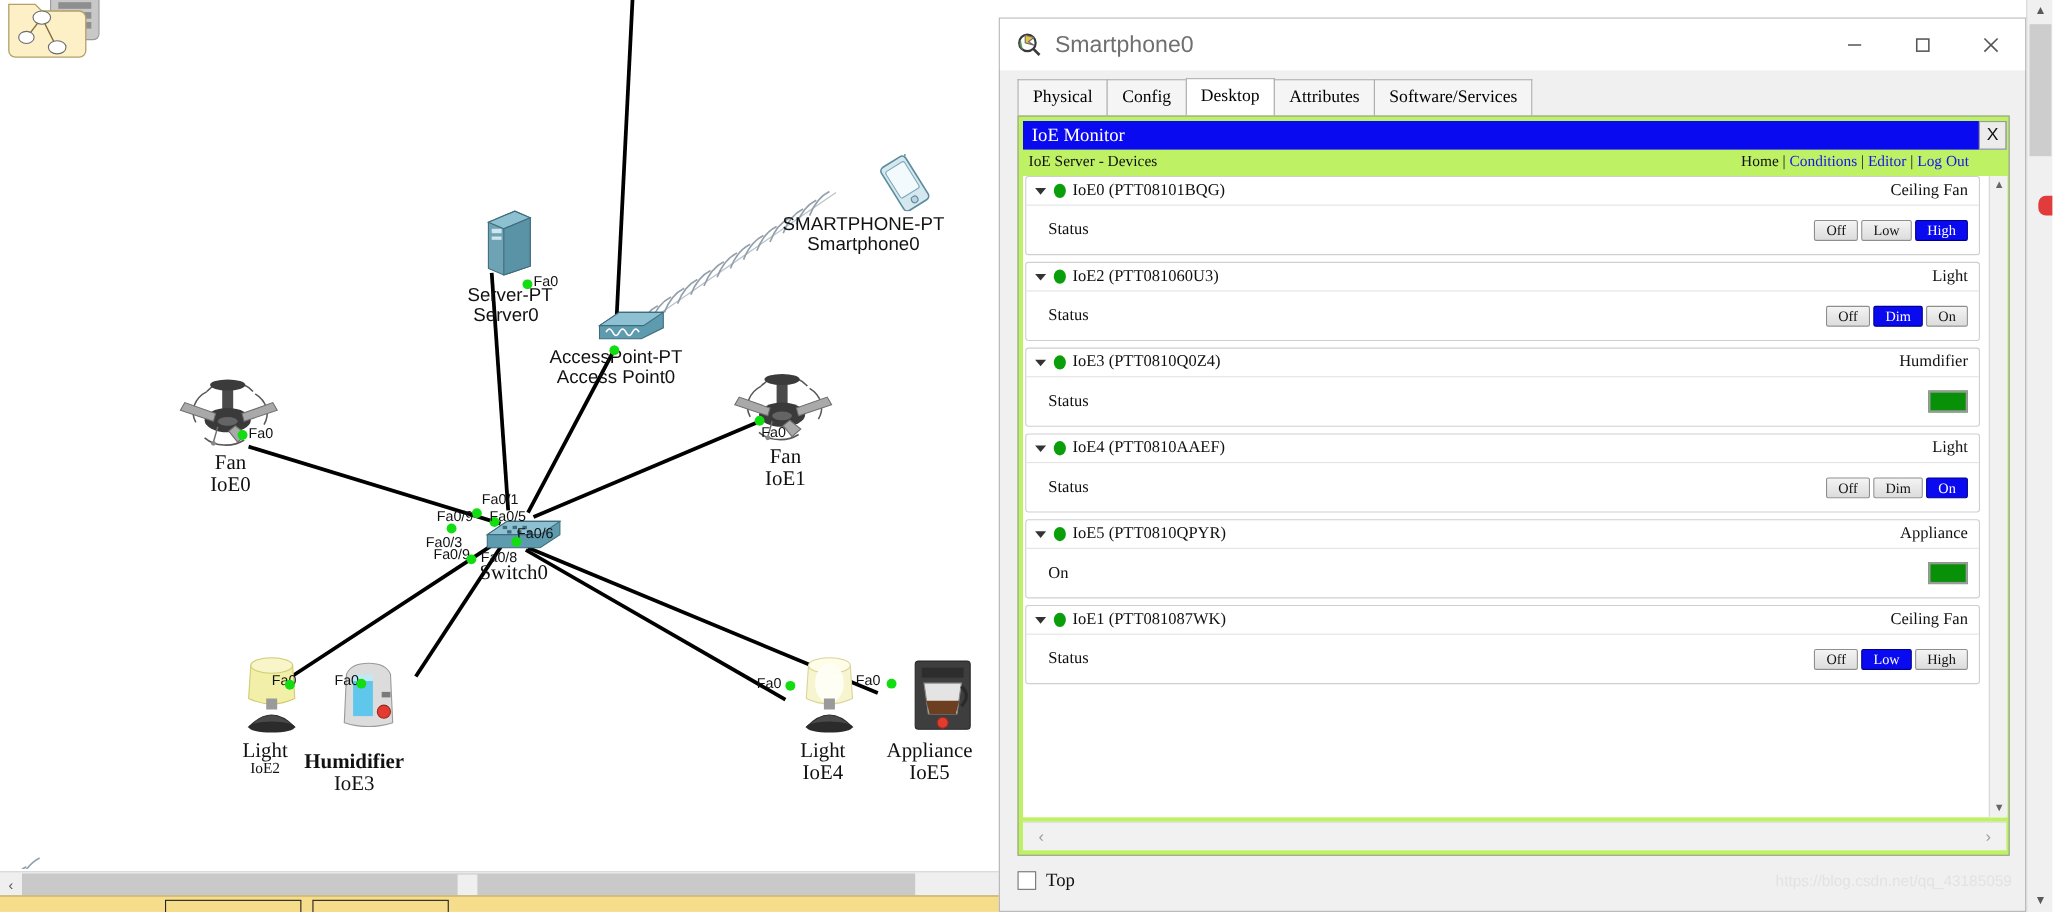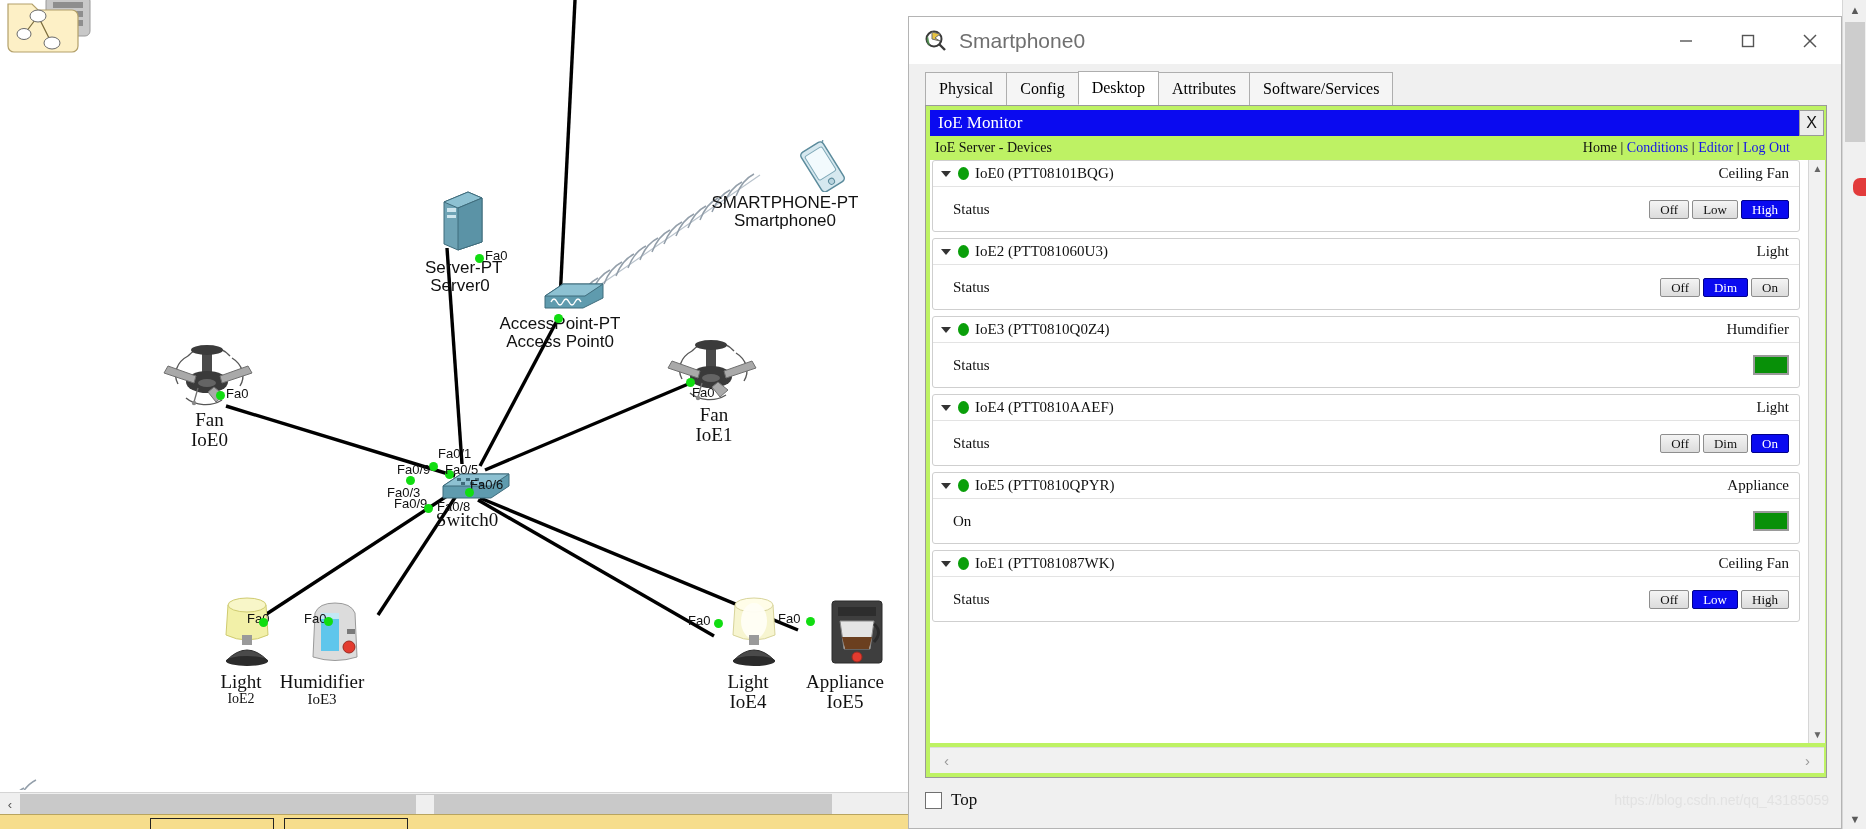--- a/index.html
+++ b/index.html
@@ -455,22 +455,22 @@
     <div class="node" style="left:262px; top:595px; width:120px;">
       <svg width="64" height="72" viewBox="0 0 64 72" style="margin-left:26px;">
         <path d="M12 18 q4 -10 20 -10 q16 0 20 10 l2 44 q-22 7 -44 0 z" fill="#dcdcdc" stroke="#9a9a9a"></path>
         <rect x="18" y="24" width="18" height="32" fill="#49c2ef" opacity="0.85"></rect>
         <rect x="18" y="18" width="18" height="6" fill="#bfe9f8" opacity="0.9"></rect>
         <rect x="44" y="34" width="8" height="5" fill="#7a7a7a"></rect>
         <circle cx="46" cy="52" r="6" fill="#e33b2f" stroke="#9a2a20"></circle>
       </svg>
       <div class="port-label" style="left:42px; top:16px;">Fa0</div>
       <div class="port-dot" style="left:62px; top:22px;"></div>
-      <div class="node-label" style="margin-top:1px; font-size:19px;">Humidifier</div>
-      <div class="node-label" style="font-size:15px;text-align:center;">IoE3</div>
+      <div class="node-label" style="margin-top:11px; font-size:19px;font-weight:bold;">Humidifier</div>
+      <div class="node-label" style="font-size:19px;text-align:center;">IoE3</div>
     </div>
 
     <div class="node" style="left:700px; top:595px; width:96px;">
       <svg width="70" height="72" viewBox="0 0 70 72" style="margin-left:12px;">
         <path d="M16 10 q19 -8 38 0 l2 30 q-21 10 -42 0 z" fill="#f7f5d0" stroke="#d8d49a"></path>
         <ellipse cx="35" cy="10" rx="19" ry="7" fill="#fffde8" stroke="#d8d49a"></ellipse>
         <ellipse cx="35" cy="26" rx="13" ry="18" fill="#fffef5" opacity="0.95"></ellipse>
         <rect x="30" y="40" width="10" height="10" fill="#9a9a9a"></rect>
         <path d="M14 66 q21 -22 42 0 q-21 8 -42 0z" fill="#4a4a4a" stroke="#2e2e2e"></path>
         <ellipse cx="35" cy="66" rx="21" ry="5" fill="#2b2b2b"></ellipse>

